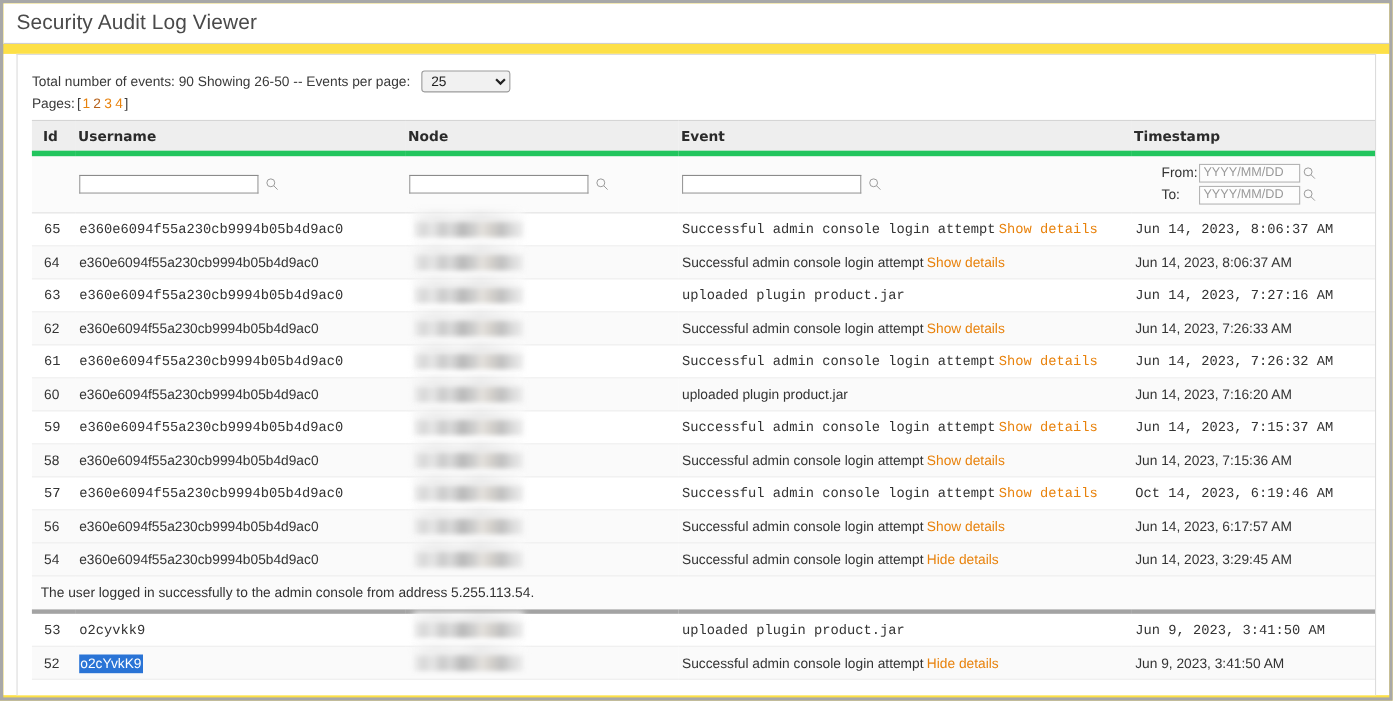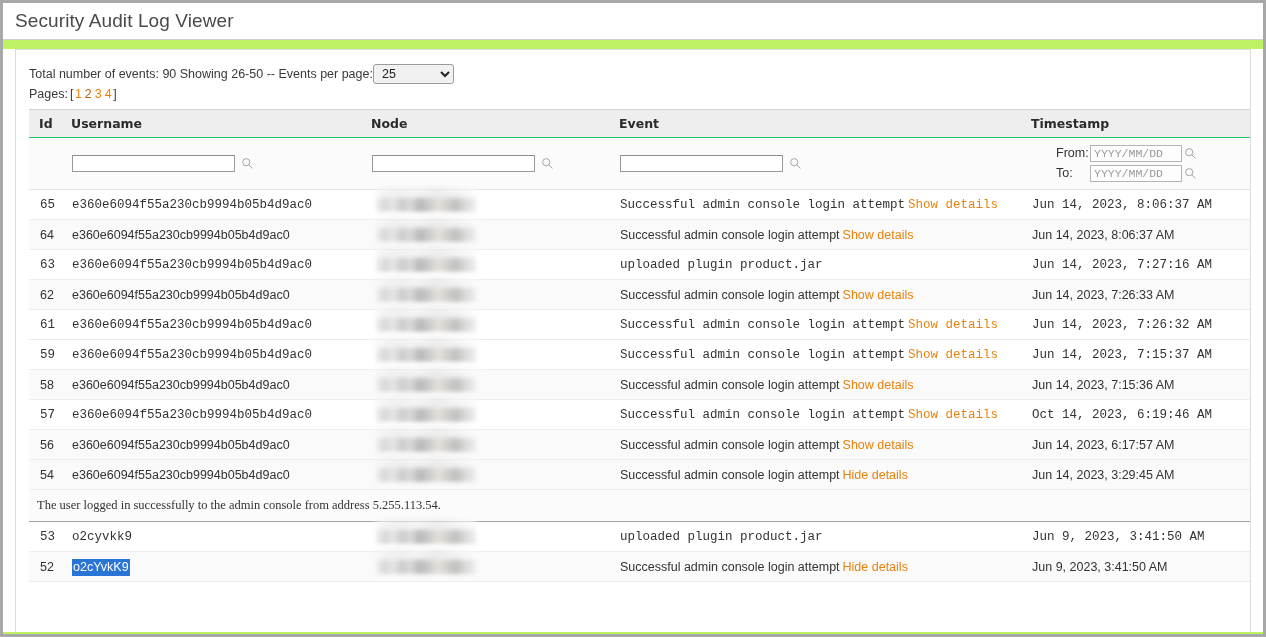--- a/index.html
+++ b/index.html
@@ -17,21 +17,21 @@
 
   
   .window {
     position: absolute;
     left: 0; top: 0;
     width: 1266px;
     height: 637px;
     box-sizing: border-box;
     border: 3px solid #a8a8a8;
     border-top-width: 3px;
-    background: #bef264;
+    background: #fde047;
     overflow: hidden;
   }
 
   
   .titlebar {
     height: 37px;
     box-sizing: border-box;
     padding: 6px 0 0 12px;
     border-bottom: 1px solid #cfcfcf;
     background: #ffffff;
@@ -66,21 +66,21 @@
   
   .summary-row {
     font-size: 12.5px;
     color: #3a3a3a;
     line-height: 18px;
     display: flex;
     align-items: center;
     gap: 0;
     white-space: nowrap;
   }
-  .summary-text { margin-right: 0; }
+  .summary-text { margin-right: 10px; }
   .per-page-select {
     font-family: "Liberation Sans", sans-serif;
     font-size: 12.5px;
     color: #222;
     background: #f1f1f1;
     border: 1px solid #9b9b9b;
     border-radius: 3px;
     padding: 1px 4px 2px 4px;
     height: 20px;
     width: 81px;
@@ -109,21 +109,21 @@
   table.audit {
     width: 100%;
     border-collapse: collapse;
     margin-top: 6px;
     table-layout: fixed;
     font-size: 12.5px;
   }
   table.audit thead th {
     background: #eeeeee;
     border-top: 1px solid #d5d5d5;
-    border-bottom: 1px solid #22c55e;
+    border-bottom: 5px solid #22c55e;
     text-align: left;
     font-weight: bold;
     font-size: 12.5px;
     color: #2b2b2b;
     padding: 6px 0 6px 0;
     height: 22px;
     box-sizing: border-box;
     font-family: "DejaVu Sans", sans-serif;
   }
   th.col-id   { width: 40px;  padding-left: 10px !important; }
@@ -155,21 +155,21 @@
     font-size: 12px;
     padding: 1px 3px;
     color: #222;
   }
   .date-input {
     width: 92px;
     height: 17px;
     box-sizing: border-box;
     border: 1px solid #b4b4b4;
     background: #fdfdfd;
-    font-family: Liberation Mono, monospace;
+    font-family: Liberation Sans, sans-serif;
     font-size: 11.5px;
     padding: 1px 3px;
     color: #555;
   }
   .date-input::placeholder { color: #9a9a9a; }
   .mag {
     display: inline-block;
     width: 13px; height: 13px;
     flex: 0 0 13px;
     cursor: pointer;
@@ -247,28 +247,27 @@
   .details-link {
     color: #e8820c;
     text-decoration: none;
     cursor: pointer;
     margin-left: 3px;
   }
 
   
   tr.detail-row td {
     background: #fbfbfb;
-    border-bottom: 1px solid #a3a3a3;
+    border-bottom: 4px solid #a3a3a3;
     border-top: 1px solid #e4e4e4;
     padding: 8px 0 8px 8px;
     font-size: 12.5px;
     color: #333;
     height: 30px;
     box-sizing: border-box;
-    font-family: Liberation Serif, serif;
   }
 </style>
 </head>
 <body>
 
 <div class="window">
 
   <div class="titlebar">
     <span class="app-title">Security Audit Log Viewer</span>
   </div>
@@ -406,20 +405,29 @@
               </tr>
               <tr class="data-row odd">
                 <td class="c-id">61</td>
                 <td class="c-user"><span class="username">e360e6094f55a230cb9994b05b4d9ac0</span></td>
                 <td class="c-node">
                   <span class="node-blur"></span>
                 </td>
                 <td class="c-evt"><span class="event-text">Successful admin console login attempt</span><a class="details-link">Show details</a></td>
                 <td class="c-ts">Jun 14, 2023, 7:26:32 AM</td>
               </tr>
+              <tr class="data-row even">
+                <td class="c-id">60</td>
+                <td class="c-user"><span class="username">e360e6094f55a230cb9994b05b4d9ac0</span></td>
+                <td class="c-node">
+                  <span class="node-blur"></span>
+                </td>
+                <td class="c-evt"><span class="event-text">uploaded plugin product.jar</span></td>
+                <td class="c-ts">Jun 14, 2023, 7:16:20 AM</td>
+              </tr>
               <tr class="data-row odd">
                 <td class="c-id">59</td>
                 <td class="c-user"><span class="username">e360e6094f55a230cb9994b05b4d9ac0</span></td>
                 <td class="c-node">
                   <span class="node-blur"></span>
                 </td>
                 <td class="c-evt"><span class="event-text">Successful admin console login attempt</span><a class="details-link">Show details</a></td>
                 <td class="c-ts">Jun 14, 2023, 7:15:37 AM</td>
               </tr>
               <tr class="data-row even">

